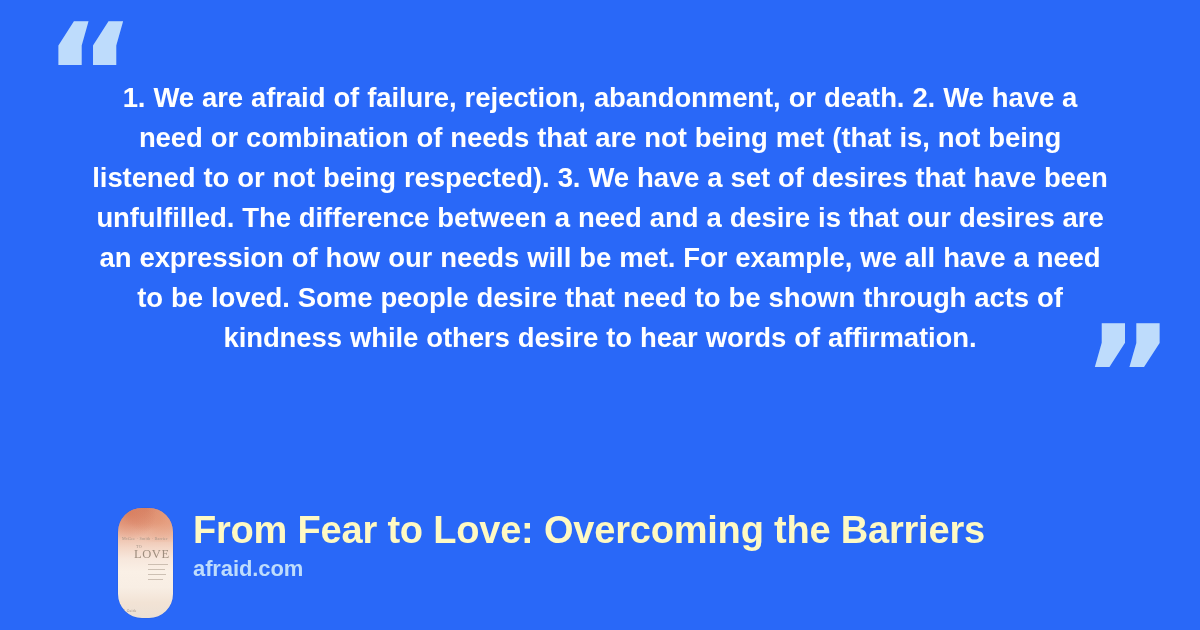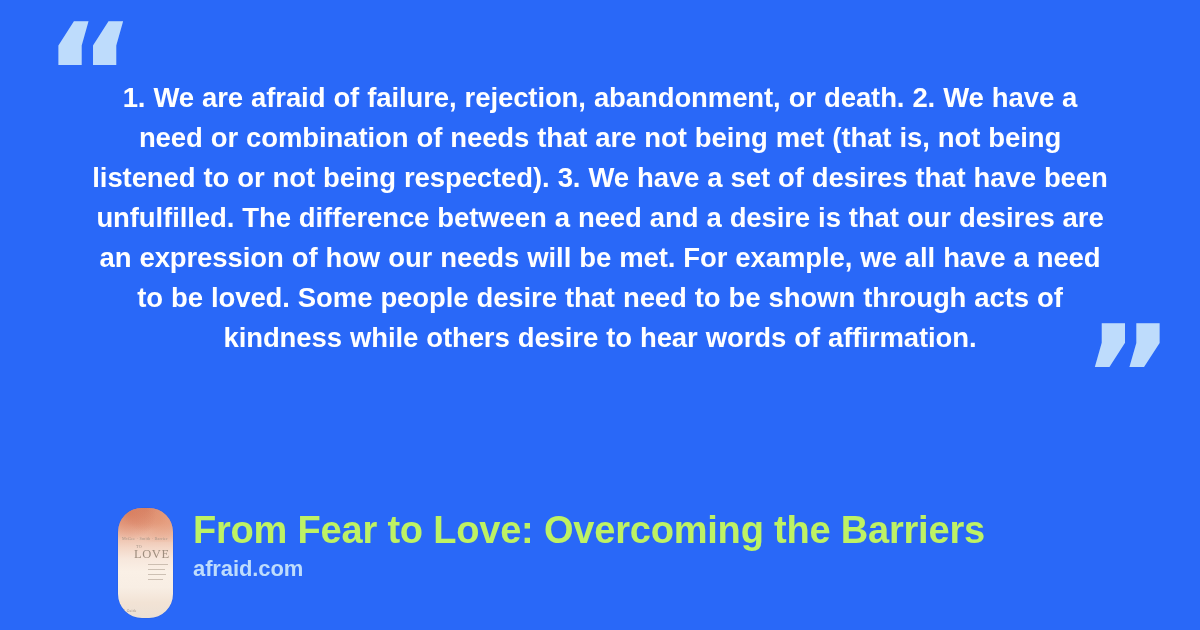--- a/index.html
+++ b/index.html
@@ -163,21 +163,21 @@
   }
 
   #attribution-text {
     margin-left: 20px;
     display: flex;
     flex-direction: column;
     justify-content: flex-start;
   }
   #book-title {
     margin: 0;
-    color: #bef264;
+    color: #fef9c3;
     font-family: "Liberation Sans", sans-serif;
     font-weight: 700;
     font-size: 38px;
     line-height: 44px;
     letter-spacing: -0.2px;
     white-space: nowrap;
   }
   #source-name {
     margin: 0;
     margin-top: 4px;

